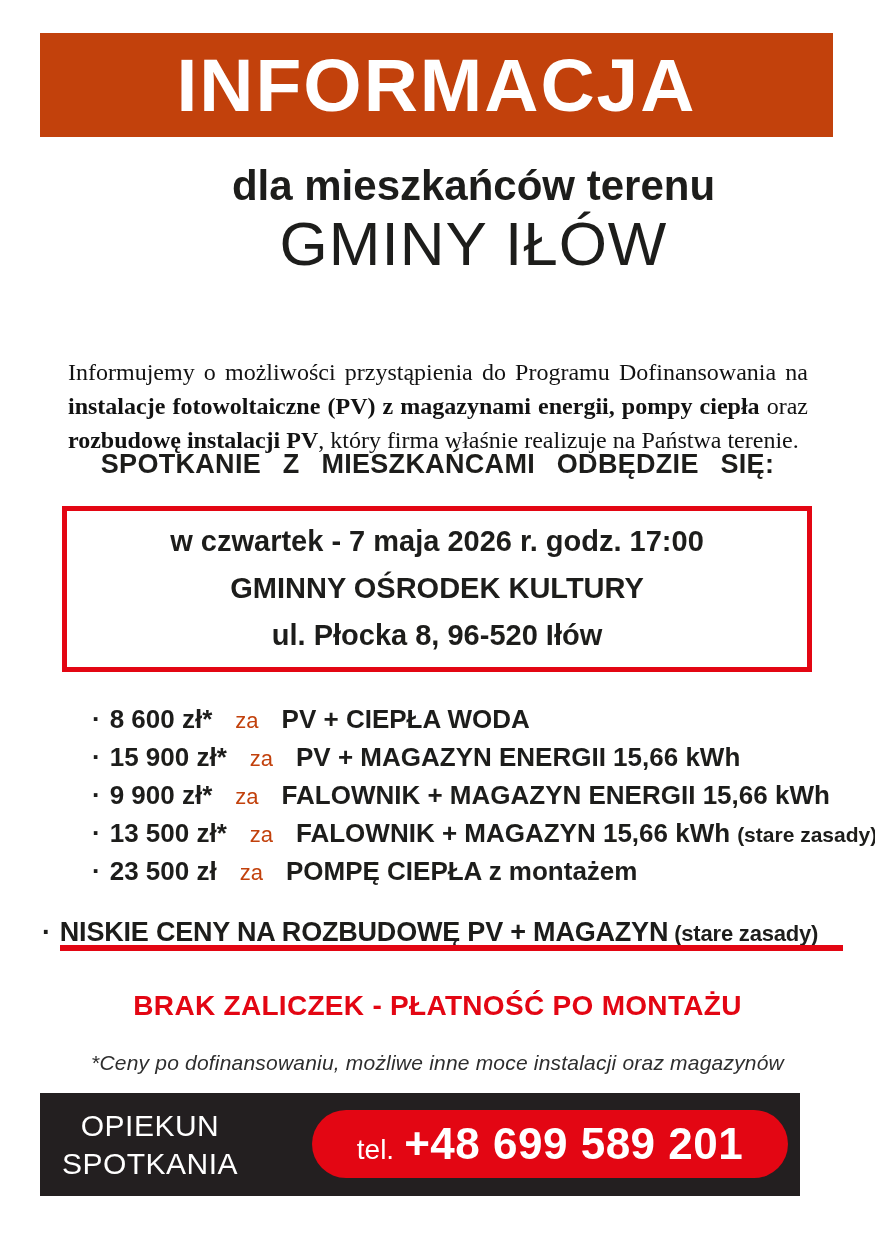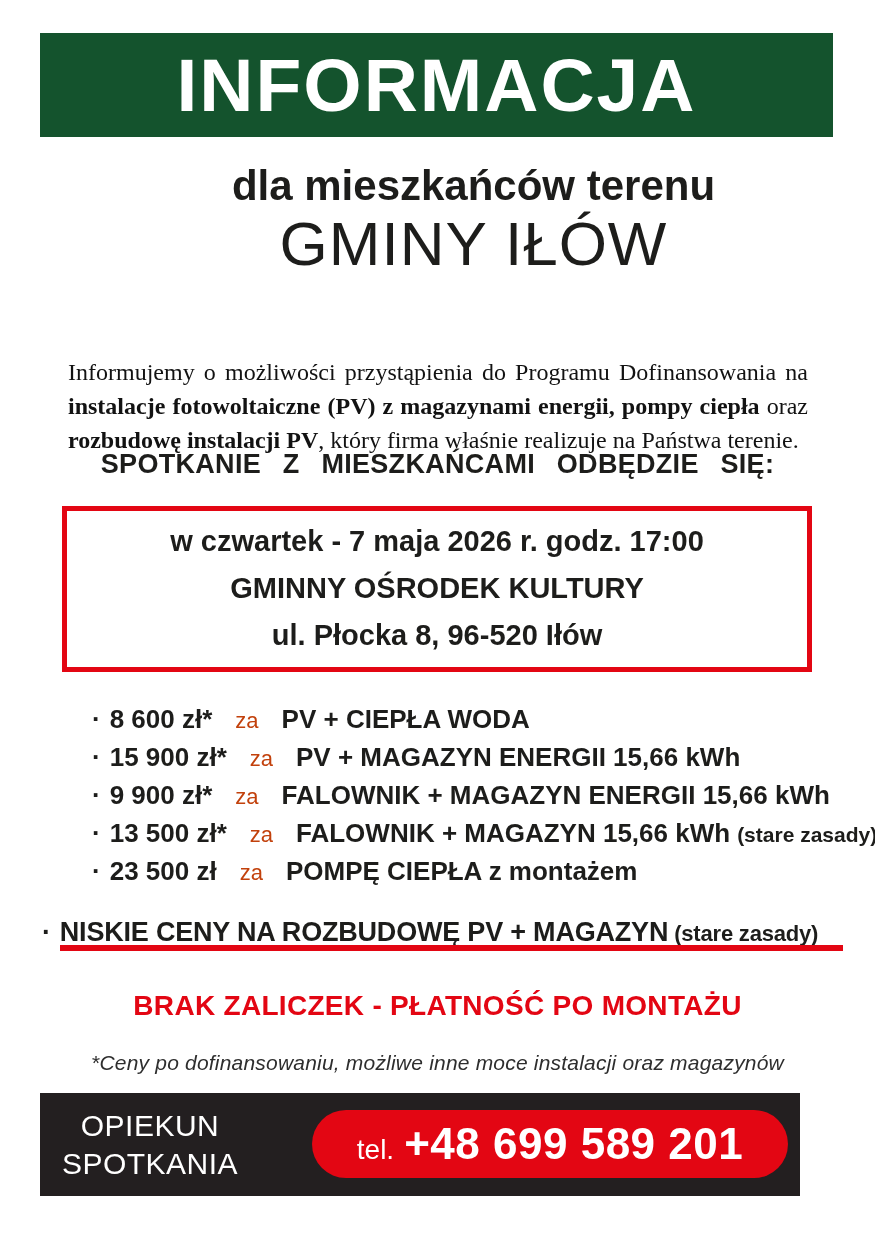--- a/index.html
+++ b/index.html
@@ -5,21 +5,21 @@
   html,body { margin:0; padding:0; background:#ffffff; }
   .page {
     position:relative; width:875px; height:1241px; margin:0 auto;
     background:#ffffff; overflow:hidden;
     font-family:"Liberation Sans", sans-serif; color:#1d1d1b;
   }
 
   
   .banner {
     position:absolute; left:40px; top:33px; width:793px; height:104px;
-    background:#14532d; display:flex; align-items:center; justify-content:center;
+    background:#c2410c; display:flex; align-items:center; justify-content:center;
   }
   .banner-title {
     color:#ffffff; font-size:75px; font-weight:bold; letter-spacing:2px; line-height:1;
   }
 
   
   .subtitle { position:absolute; top:162px; left:0; width:100%; text-align:center;padding-left:36px; }
   .subtitle-line1 { font-size:42px; font-weight:bold; line-height:48px; }
   .subtitle-line2 { font-size:62px; font-weight:400; letter-spacing:1px; line-height:68px; }
 

